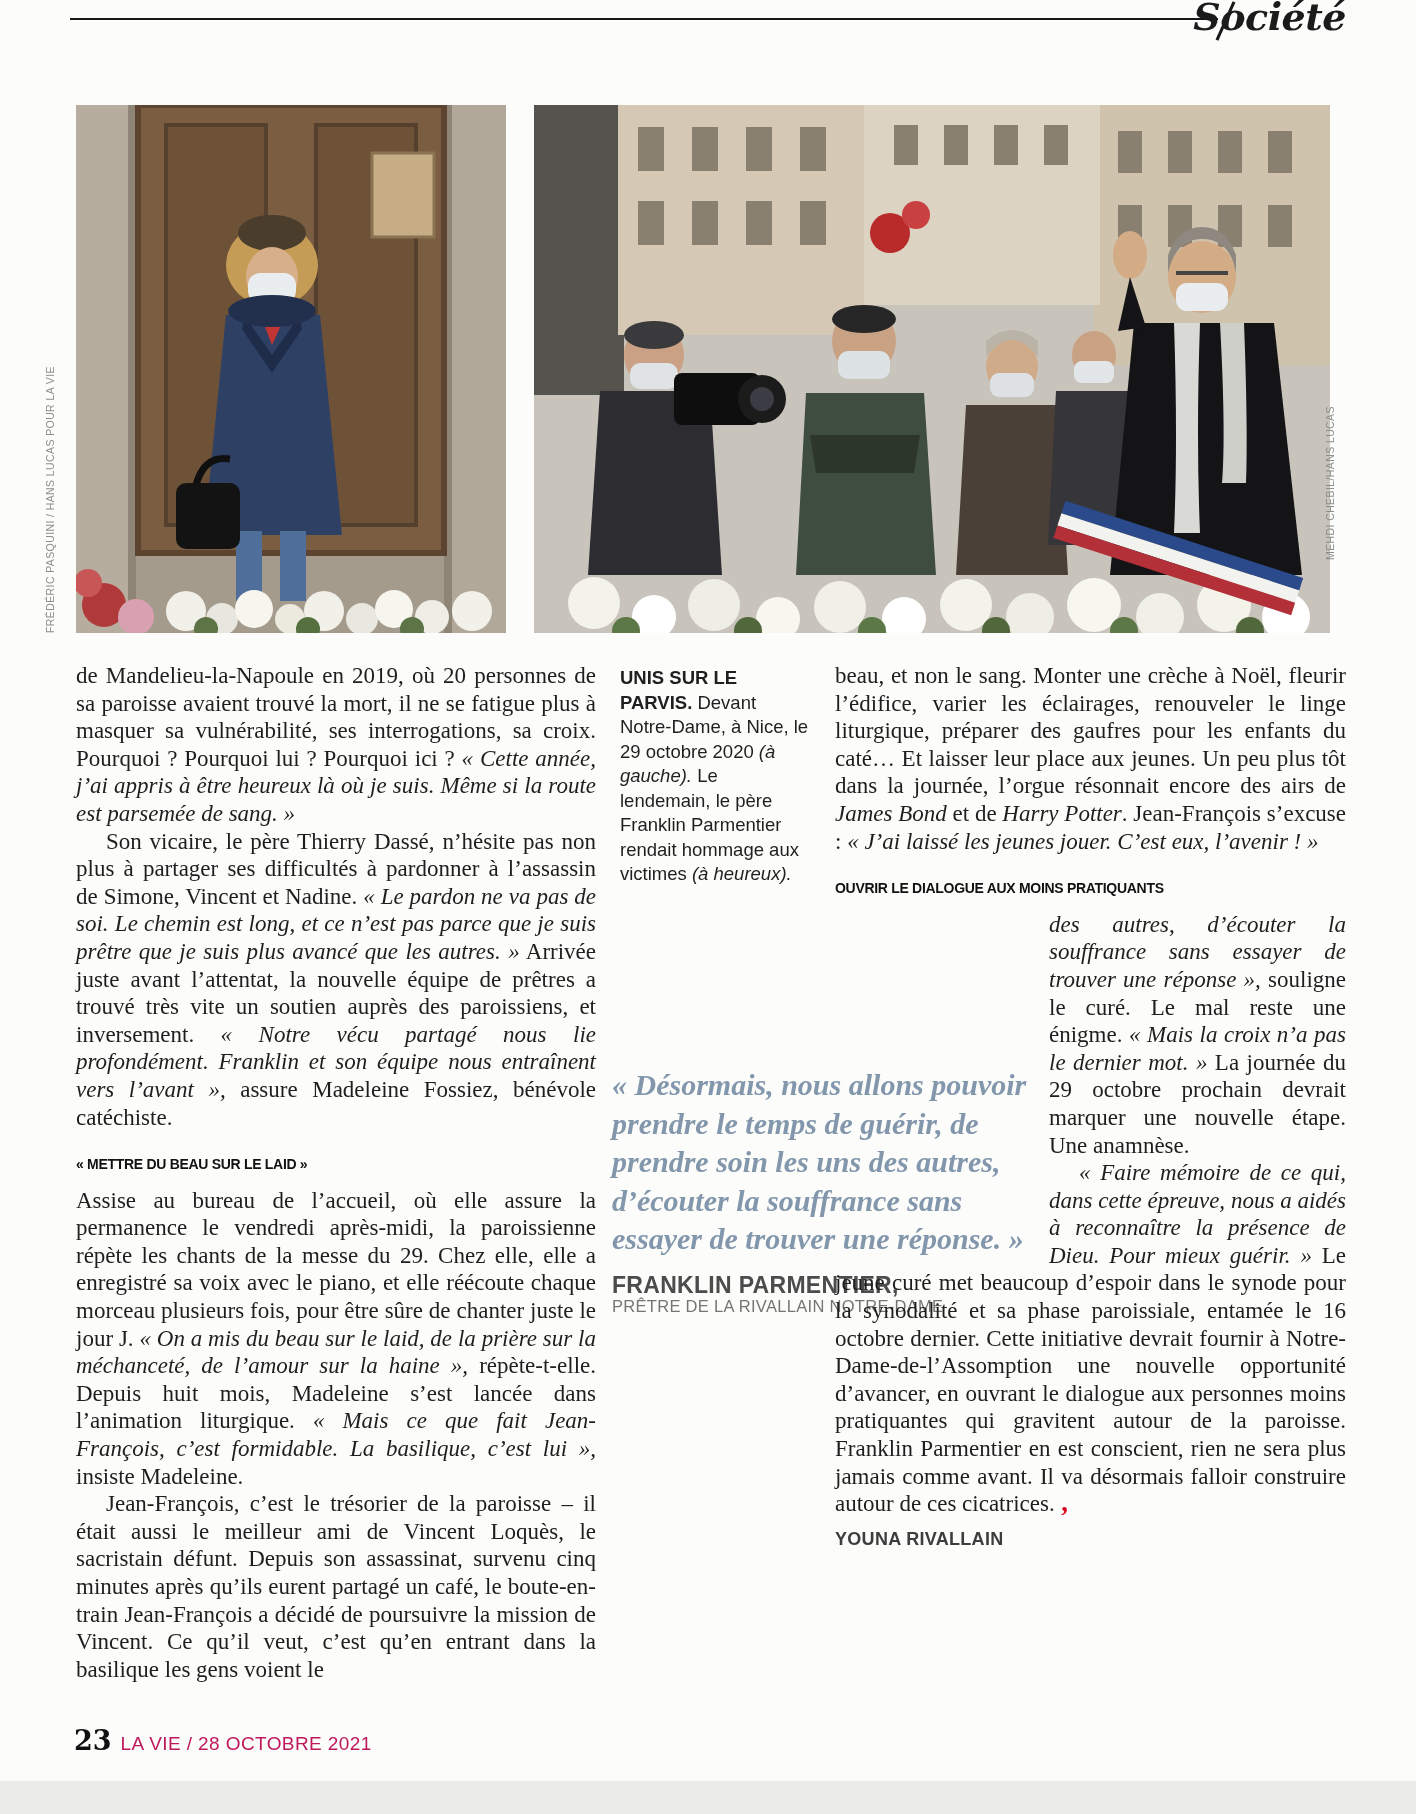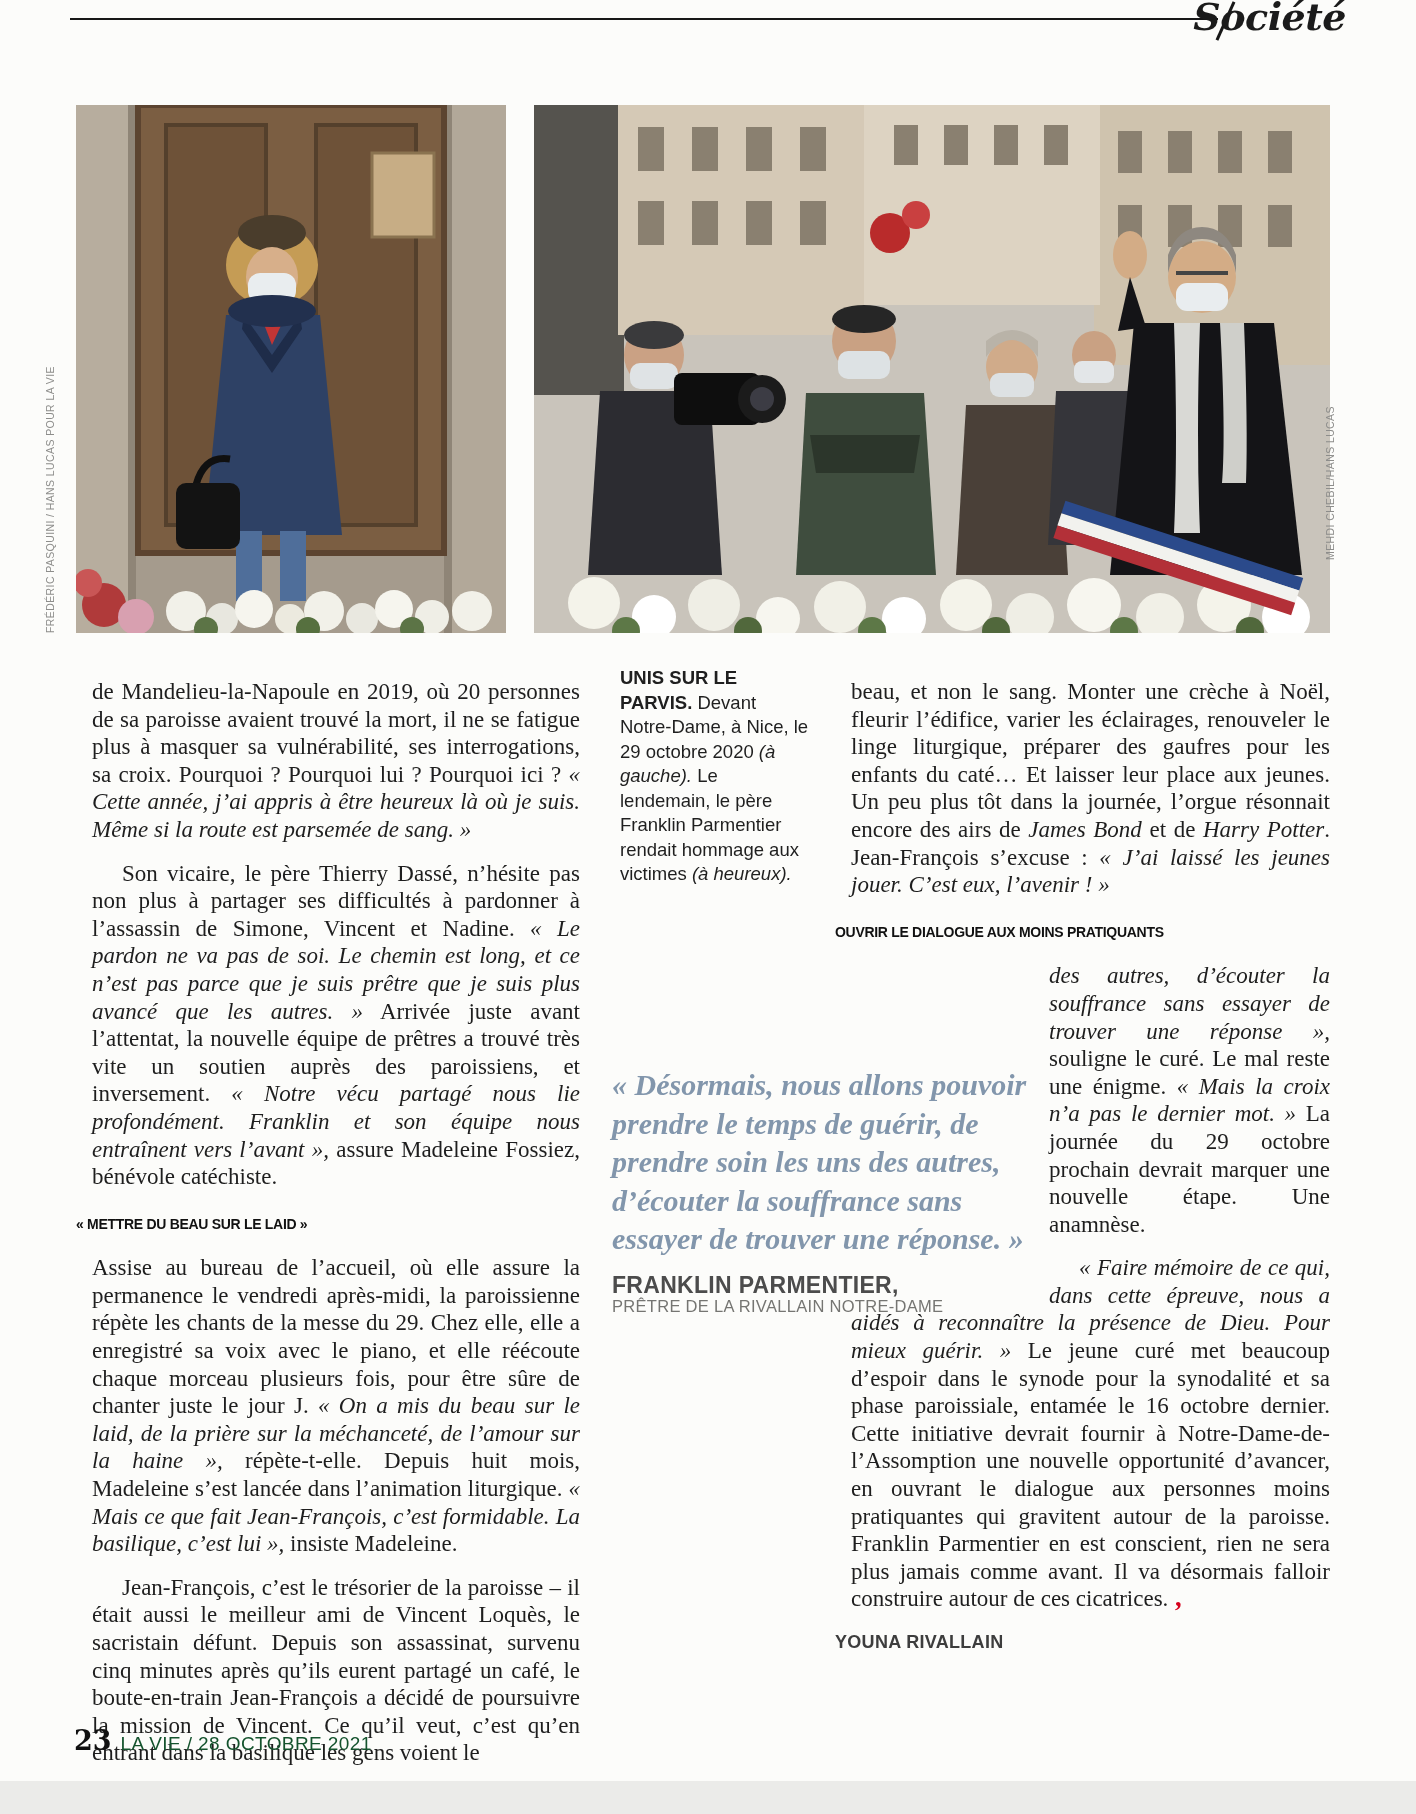--- a/index.html
+++ b/index.html
@@ -24,21 +24,21 @@
   .vcredit{
     position:absolute;white-space:nowrap;
     transform-origin:0 100%;transform:rotate(-90deg);
     font-family:"Liberation Sans", sans-serif;font-size:10.5px;
     color:#8d8d8b;letter-spacing:.4px;height:14px;line-height:14px;
   }
   .vcredit-left{left:57px;top:619px;}
   .vcredit-right{left:1337px;top:546px;}
   
   .body-copy{font-size:23px;line-height:27.6px;text-align:justify;hyphens:auto;}
-  .body-copy p{margin:16px;}
+  .body-copy p{margin:0;}
   .p-indent{text-indent:30px;}
   .seg-i{font-style:italic;}
   .seg-b{font-weight:bold;}
   .seg-end{color:#d6001c;font-weight:bold;font-size:1.15em;line-height:0;}
   .subhead{
     font-family:"Liberation Sans", sans-serif;font-weight:bold;
     font-size:14px;letter-spacing:-0.3px;color:#111;
     margin:20px 0 8px 0 !important;text-align:left;white-space:nowrap;
   }
   .col1{position:absolute;left:76px;top:662px;width:520px;}
@@ -62,21 +62,21 @@
   }
   .pq-role{
     font-family:"Liberation Sans", sans-serif;font-size:16.5px;line-height:21px;
     color:#757572;letter-spacing:.3px;
   }
   
   .byline{margin-top:8px;text-align:left;font-family:"Liberation Sans", sans-serif;
     font-weight:bold;font-size:18px;color:#3d3d3d;letter-spacing:.3px;}
   .footer{position:absolute;left:74px;top:1725px;}
   .page-number{font-family:"DejaVu Serif", serif;font-weight:bold;font-size:27px;color:#101010;}
-  .issue-info{font-family:"Liberation Sans", sans-serif;font-size:19px;color:#14532d;
+  .issue-info{font-family:"Liberation Sans", sans-serif;font-size:19px;color:#be185d;
     letter-spacing:.4px;margin-left:9px;}
   .bottom-edge{position:absolute;left:0;top:1781px;width:100%;height:33px;background:#ebebe9;}
 </style>
 </head>
 <body>
 
 <div class="page">
 
   <div class="top-rule"></div>
   <div class="slash"></div>

